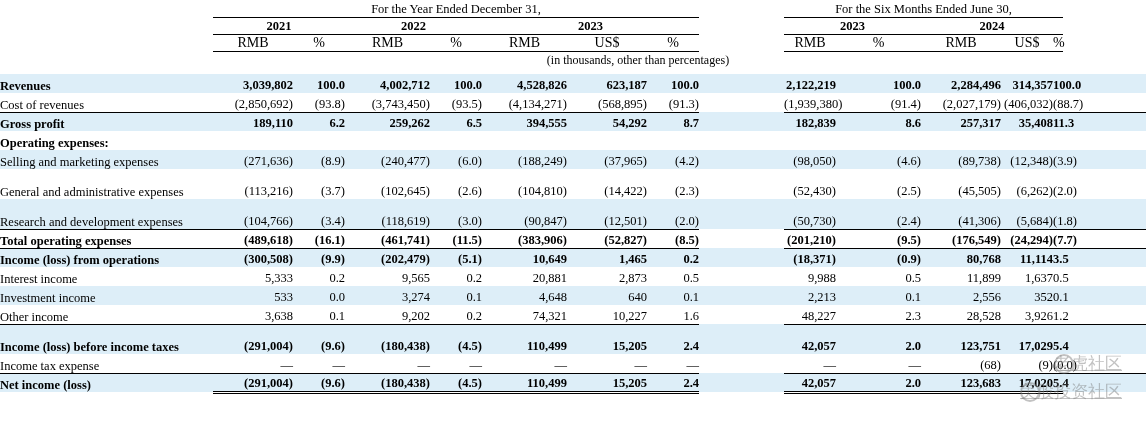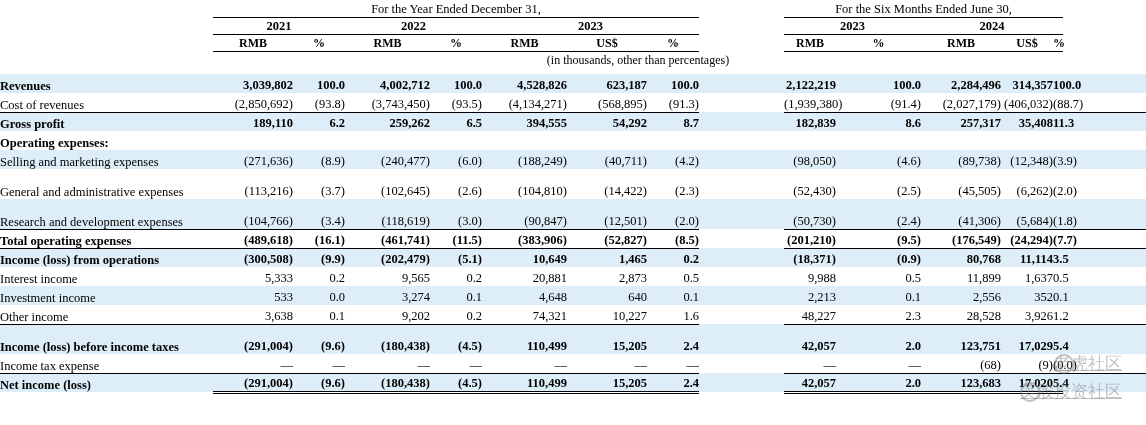--- a/index.html
+++ b/index.html
@@ -61,23 +61,23 @@
     vertical-align: bottom;
   }
   .hdr-yr td {
     font-size: 12.5px;
     text-align: center;
     font-weight: bold;
     height: 16px;
     vertical-align: bottom;
   }
   .hdr-cur td {
-    font-size: 12px;
+    font-size: 14px;
     text-align: center;
-    font-weight: bold;
+    font-weight: normal;
     height: 16px;
     vertical-align: bottom;
   }
   .hdr-note td {
     font-size: 12px;
     text-align: center;
     height: 16px;
     font-style: normal;
   }
   .bbot { border-bottom: 1px solid #000; }
@@ -280,21 +280,21 @@
           <td class="pct bold"></td>
           <td></td>
         </tr>
         <tr class="rowh band">
           <td class="lbl">Selling and marketing expenses</td>
           <td class="num">(271,636)</td>
           <td class="pct">(8.9)</td>
           <td class="num">(240,477)</td>
           <td class="pct">(6.0)</td>
           <td class="num">(188,249)</td>
-          <td class="num">(40,711)</td>
+          <td class="num">(37,965)</td>
           <td class="pct">(4.2)</td>
           <td></td>
           <td class="num">(98,050)</td>
           <td class="pct">(4.6)</td>
           <td class="num">(89,738)</td>
           <td class="num">(12,348)</td>
           <td class="pct">(3.9)</td>
           <td></td>
         </tr>
         <tr class="rowh2">

